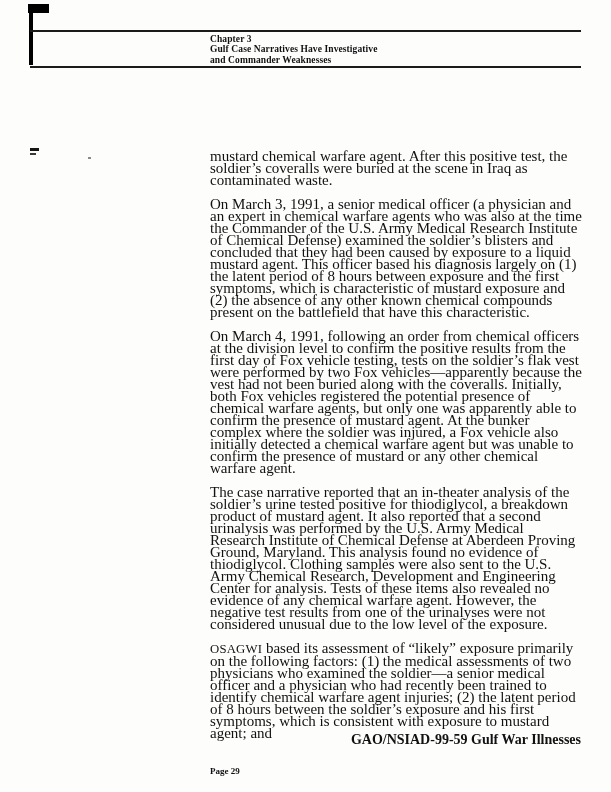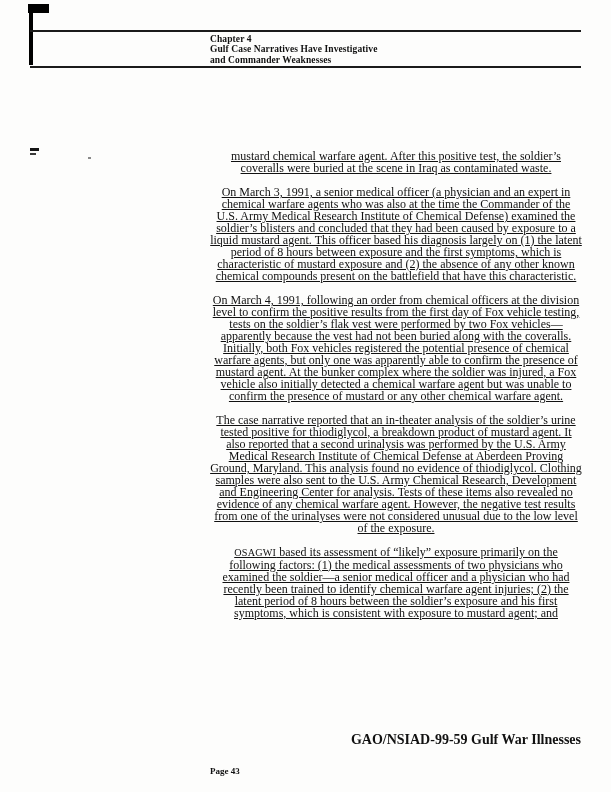--- a/index.html
+++ b/index.html
@@ -38,24 +38,23 @@
     letter-spacing: 0.1px;
   }
   .header-text div { white-space: nowrap; }
 
   
   .body-col {
     position: absolute;
     left: 210px;
     top: 150px;
     width: 372px;
-    font-size: 12px;
+    font-size: 15px;
     line-height: 12px;
-    text-align: center;
-    text-decoration: underline;
+    text-align: left;
   }
   .body-col p { margin: 0 0 12px 0; }
   .smallcaps {
     font-size: 0.85em;
     letter-spacing: 0.2px;
   }
 
   
   .footer-left {
     position: absolute;
@@ -80,29 +79,29 @@
   <div class="artifact-block"></div>
   <div class="artifact-bar"></div>
   <div class="artifact-dash-1"></div>
   <div class="artifact-dash-2"></div>
   <div class="artifact-dot"></div>
 
   <div class="rule-top"></div>
   <div class="rule-bottom"></div>
 
   <div class="header-text">
-    <div>Chapter 4</div>
+    <div>Chapter 3</div>
     <div>Gulf Case Narratives Have Investigative</div>
     <div>and Commander Weaknesses</div>
   </div>
 
   <div class="body-col">
     <p>mustard chemical warfare agent. After this positive test, the soldier’s coveralls were buried at the scene in Iraq as contaminated waste.</p>
     <p>On March 3, 1991, a senior medical officer (a physician and an expert in chemical warfare agents who was also at the time the Commander of the U.S. Army Medical Research Institute of Chemical Defense) examined the soldier’s blisters and concluded that they had been caused by exposure to a liquid mustard agent. This officer based his diagnosis largely on (1) the latent period of 8 hours between exposure and the first symptoms, which is characteristic of mustard exposure and (2) the absence of any other known chemical compounds present on the battlefield that have this characteristic.</p>
     <p>On March 4, 1991, following an order from chemical officers at the division level to confirm the positive results from the first day of Fox vehicle testing, tests on the soldier’s flak vest were performed by two Fox vehicles—apparently because the vest had not been buried along with the coveralls. Initially, both Fox vehicles registered the potential presence of chemical warfare agents, but only one was apparently able to confirm the presence of mustard agent. At the bunker complex where the soldier was injured, a Fox vehicle also initially detected a chemical warfare agent but was unable to confirm the presence of mustard or any other chemical warfare agent.</p>
     <p>The case narrative reported that an in-theater analysis of the soldier’s urine tested positive for thiodiglycol, a breakdown product of mustard agent. It also reported that a second urinalysis was performed by the U.S. Army Medical Research Institute of Chemical Defense at Aberdeen Proving Ground, Maryland. This analysis found no evidence of thiodiglycol. Clothing samples were also sent to the U.S. Army Chemical Research, Development and Engineering Center for analysis. Tests of these items also revealed no evidence of any chemical warfare agent. However, the negative test results from one of the urinalyses were not considered unusual due to the low level of the exposure.</p>
     <p><span class="smallcaps">OSAGWI</span><span> based its assessment of “likely” exposure primarily on the following factors: (1) the medical assessments of two physicians who examined the soldier—a senior medical officer and a physician who had recently been trained to identify chemical warfare agent injuries; (2) the latent period of 8 hours between the soldier’s exposure and his first symptoms, which is consistent with exposure to mustard agent; and</span></p>
   </div>
 
-  <div class="footer-left">Page 43</div>
+  <div class="footer-left">Page 29</div>
   <div class="footer-right">GAO/NSIAD-99-59 Gulf War Illnesses</div>
 
 </div>
 
 </body></html>

